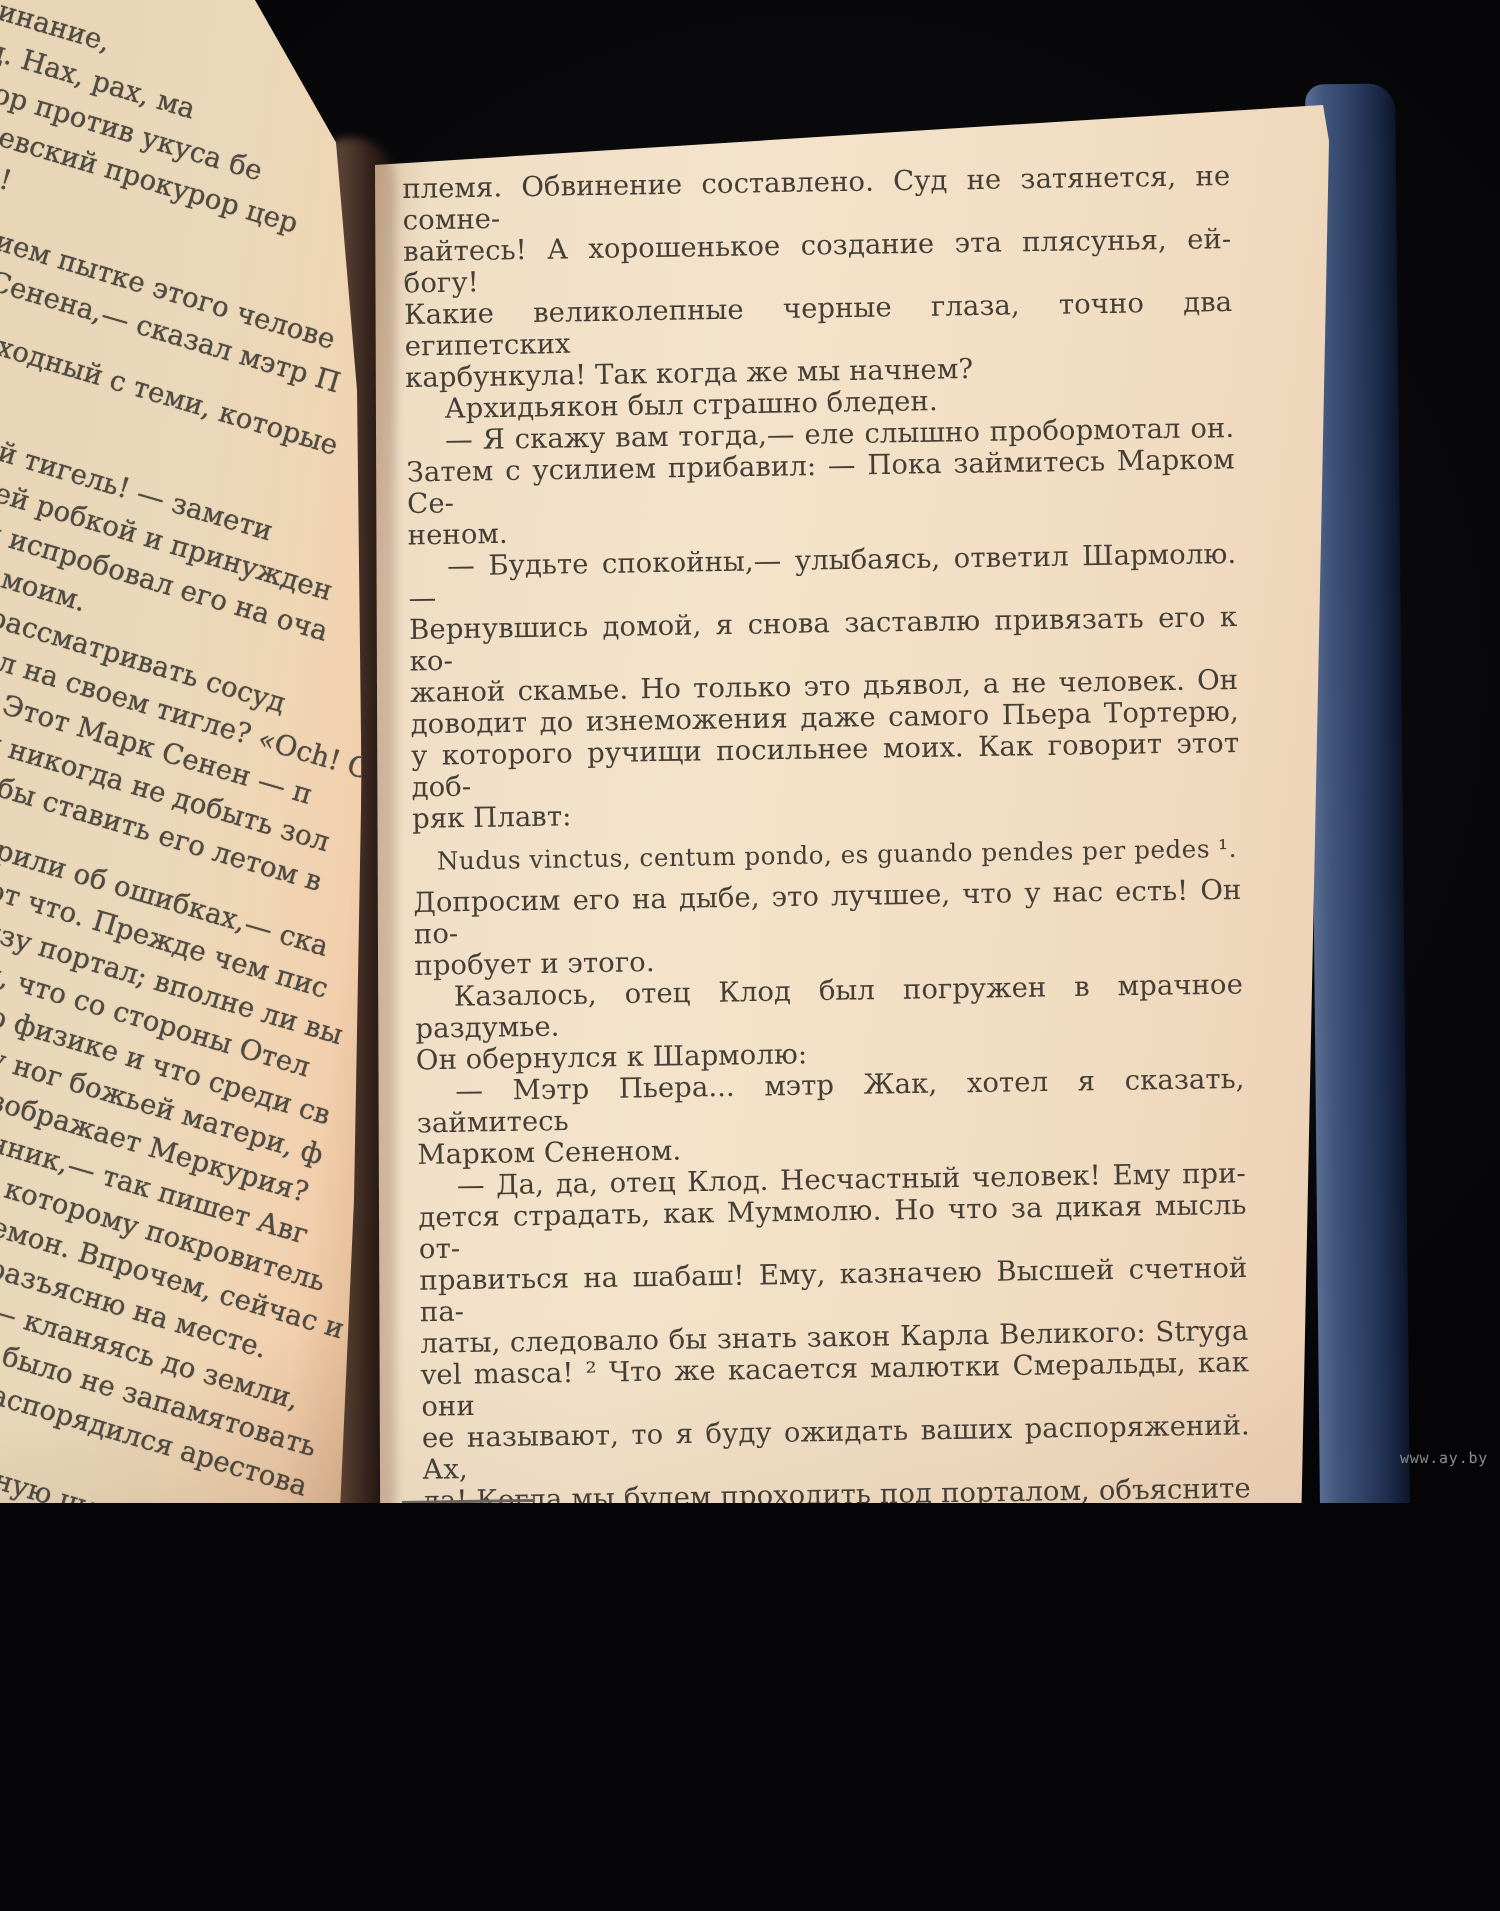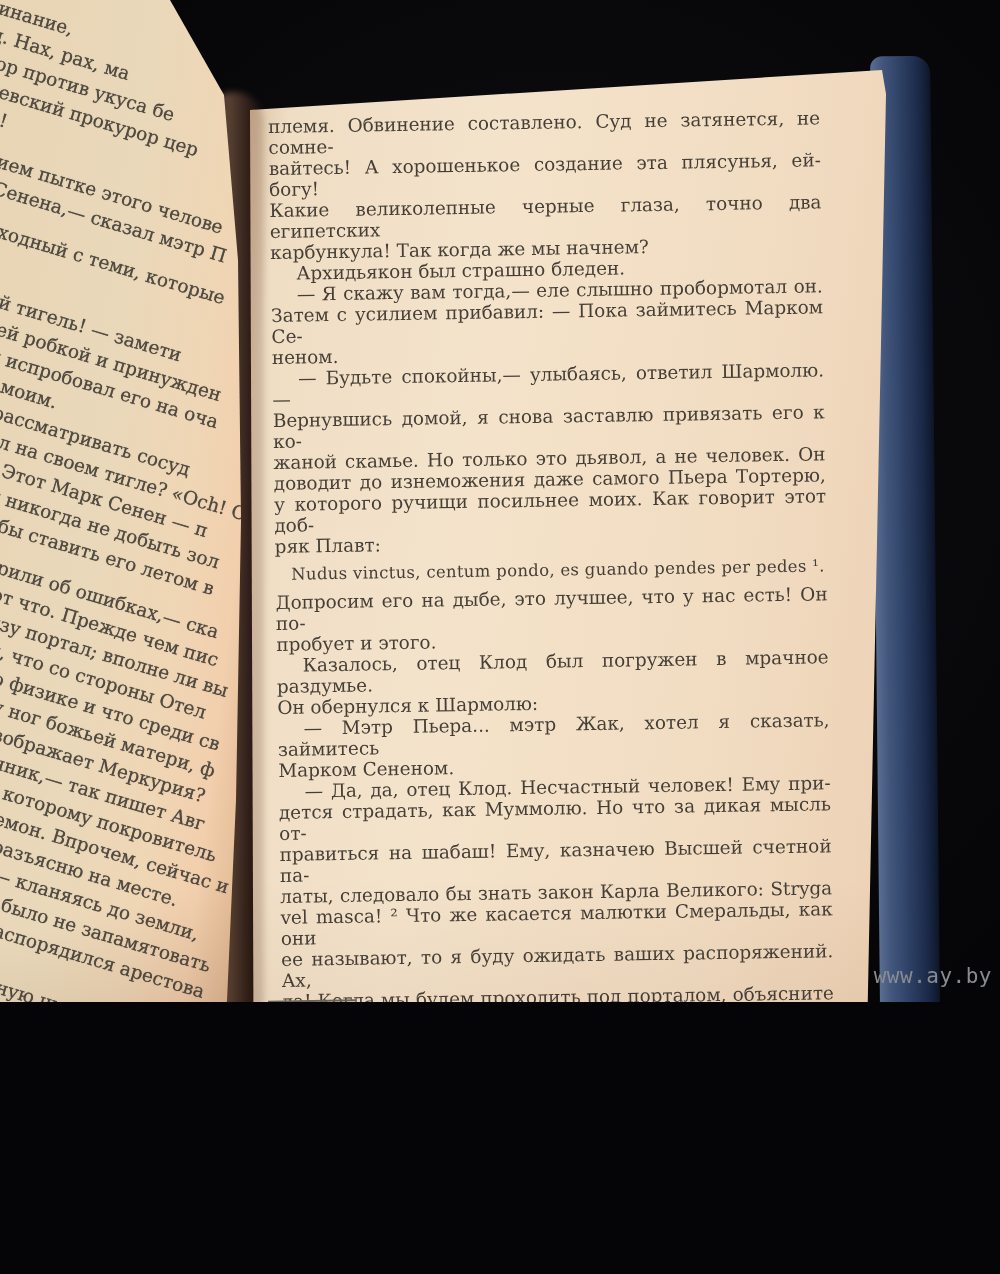--- a/index.html
+++ b/index.html
@@ -59,22 +59,22 @@
   }
   .left-text {
     position:absolute; left:-34px; top:-16px; width:430px;
     font-size:18.5px; line-height:28px; color:#4f4a42;
     text-shadow:0 0 .7px rgba(86,76,62,.85);
   }
   .lp-line { white-space:nowrap; transform:rotate(16.5deg); transform-origin:0 50%; }
   .lp-gap { height:14px; }
   
   .watermark {
-    position:absolute; right:8px; bottom:14px;
-    font-family:"DejaVu Sans Mono", monospace; font-size:21px; color:#878c90; letter-spacing:.5px;
+    position:absolute; right:8px; bottom:24px;
+    font-family:"DejaVu Sans Mono", monospace; font-size:10px; color:#878c90; letter-spacing:.5px;
   }
 </style>
 </head>
 <body>
 
 <div class="scene">
 
   <div class="cover-edge"></div>
 
   <div class="right-page">

